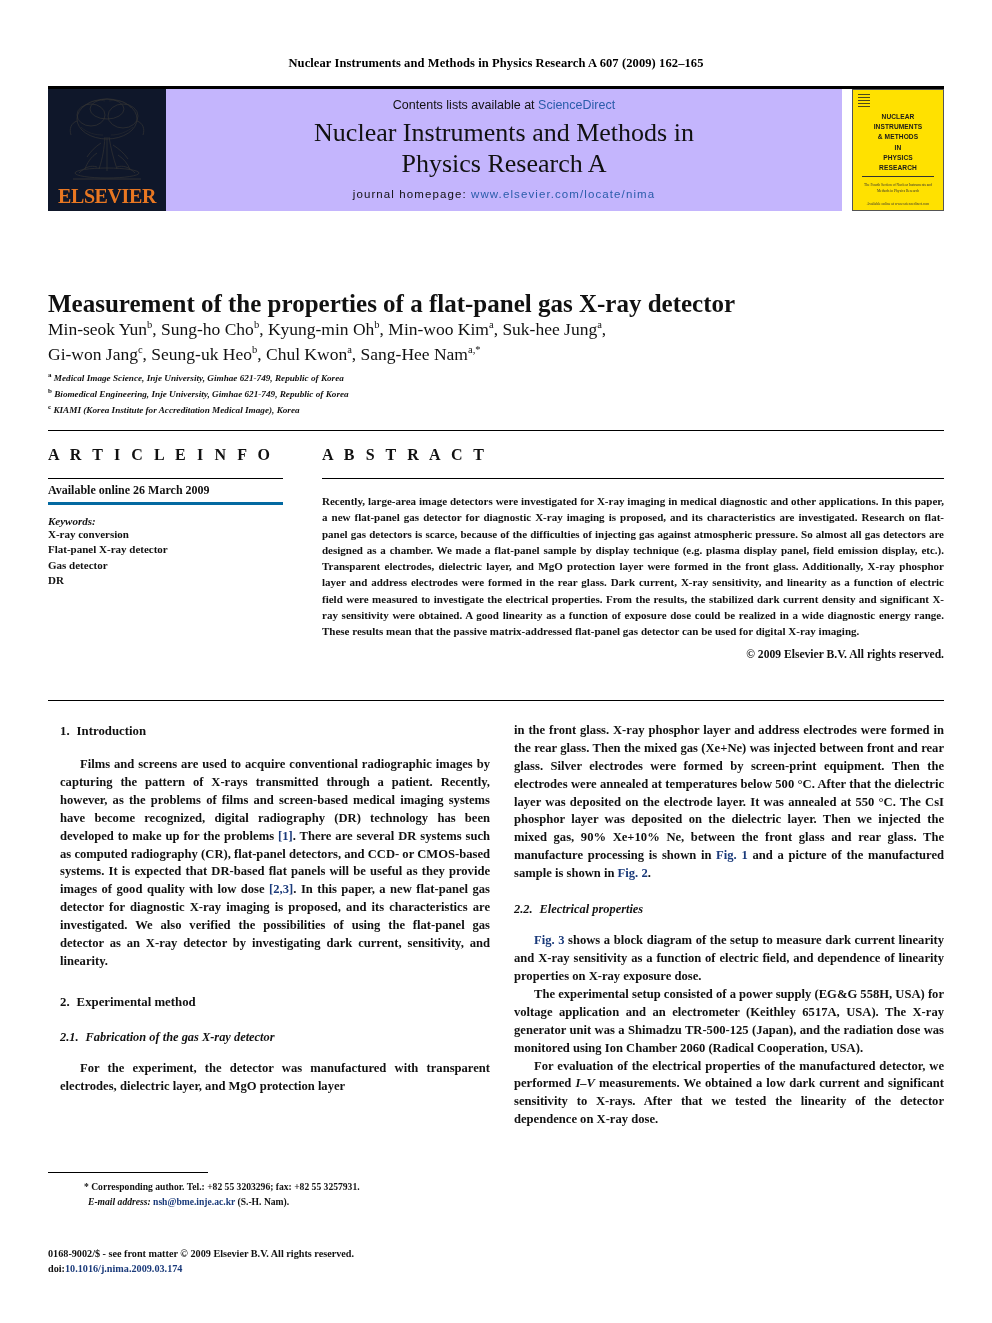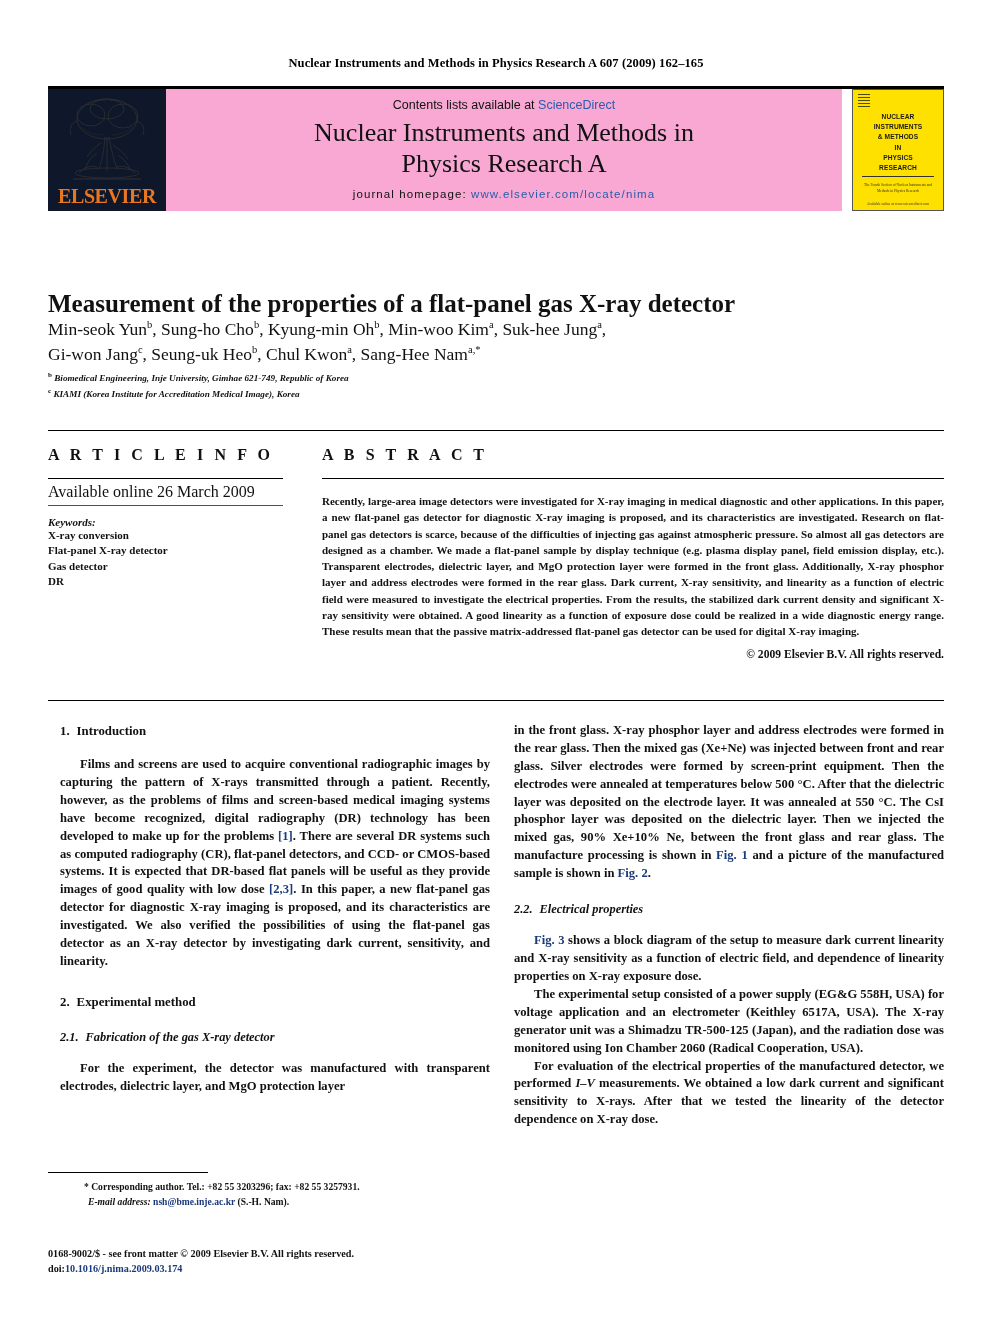--- a/index.html
+++ b/index.html
@@ -61,21 +61,21 @@
     font-family: "Liberation Serif", serif;
     font-weight: bold;
     font-size: 20px;
     color: #e87722;
     letter-spacing: -0.4px;
     line-height: 1;
     margin-top: 1px;
   }
   .journal-banner {
     flex: 1 1 auto;
-    background: #f9a8d4;
+    background: #c4b5fd;
     text-align: center;
     padding-top: 9px;
     position: relative;
   }
   .contents-line {
     font-size: 12.5px;
     font-family: "Liberation Sans", sans-serif;
     color: #111;
   }
   .contents-line .sd {
@@ -212,24 +212,24 @@
     font-weight: bold;
     font-size: 16px;
     letter-spacing: 3.6px;
     color: #111;
   }
   .hr-thin {
     border-top: 1px solid #000;
     margin-top: 14px;
   }
   .info-line {
-    font-size: 16px;
-    font-weight: normal;
+    font-size: 12px;
+    font-weight: bold;
     padding: 4px 0 4px 0;
-    border-bottom: 1px solid #0369a1;
+    border-bottom: 3px solid #0369a1;
     color: #111;
   }
   .kw-head {
     margin-top: 10px;
     font-size: 11px;
     font-style: italic;
     font-weight: bold;
     color: #111;
   }
   .kw-item {
@@ -398,20 +398,21 @@
     </div>
     <div>
       <span>Gi-won Jang</span><sup>c</sup>,
       <span>Seung-uk Heo</span><sup>b</sup>,
       <span>Chul Kwon</span><sup>a</sup>,
       <span>Sang-Hee Nam</span><sup>a,*</sup>
     </div>
   </div>
 
   <div class="affils">
+    <div><sup>a</sup> <span>Medical Image Science, Inje University, Gimhae 621-749, Republic of Korea</span></div>
     <div><sup>b</sup> <span>Biomedical Engineering, Inje University, Gimhae 621-749, Republic of Korea</span></div>
     <div><sup>c</sup> <span>KIAMI (Korea Institute for Accreditation Medical Image), Korea</span></div>
   </div>
 
   <div class="band-rule-top"></div>
   <div class="band-rule-bottom"></div>
 
   <div class="col-info">
     <div class="sec-caps">A R T I C L E   I N F O</div>
     <div class="hr-thin"></div>

